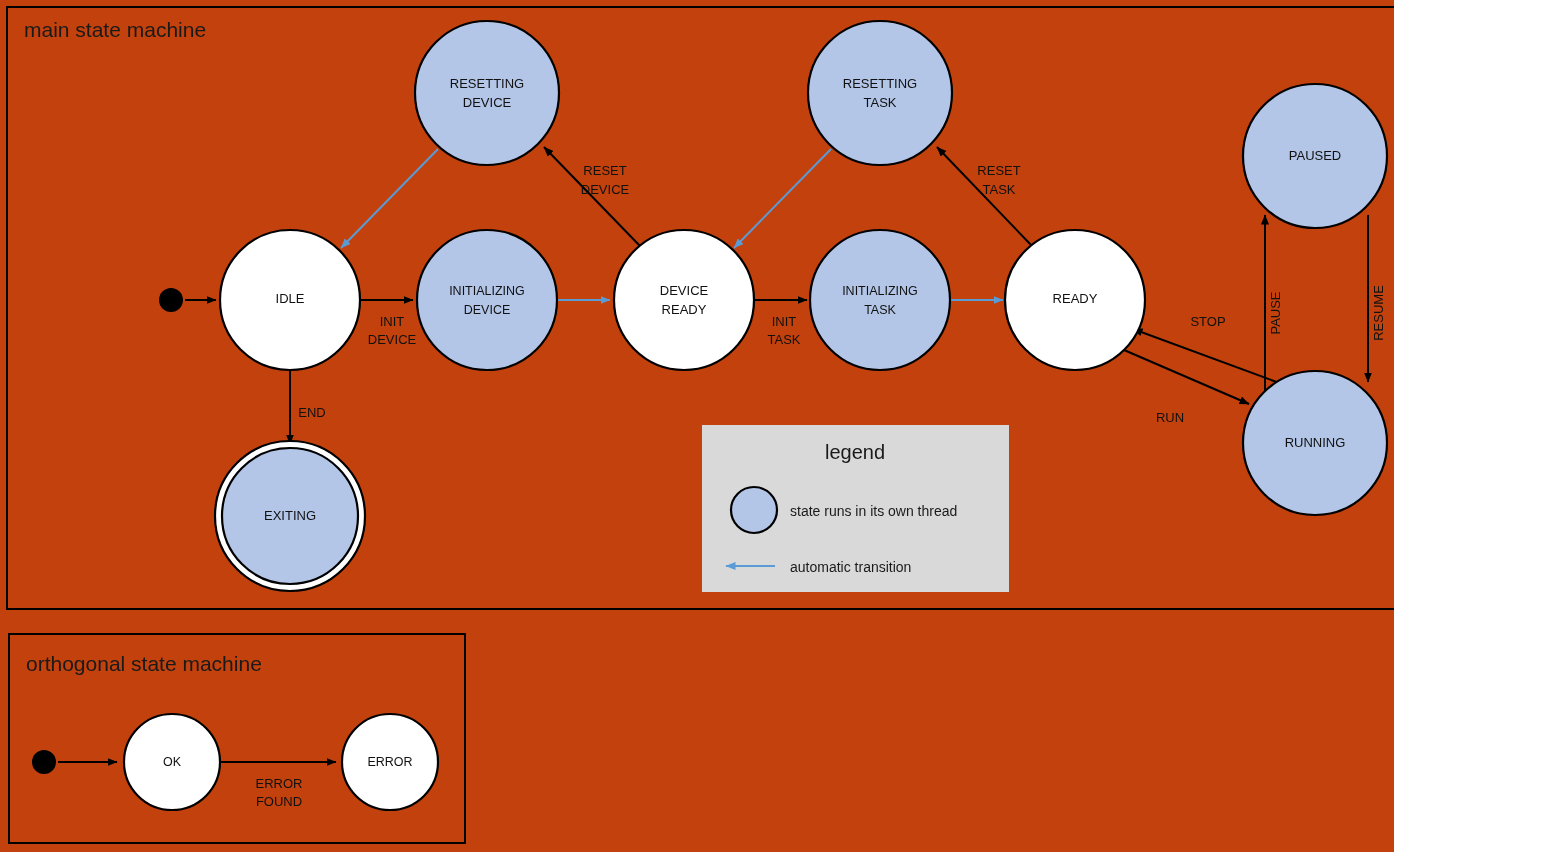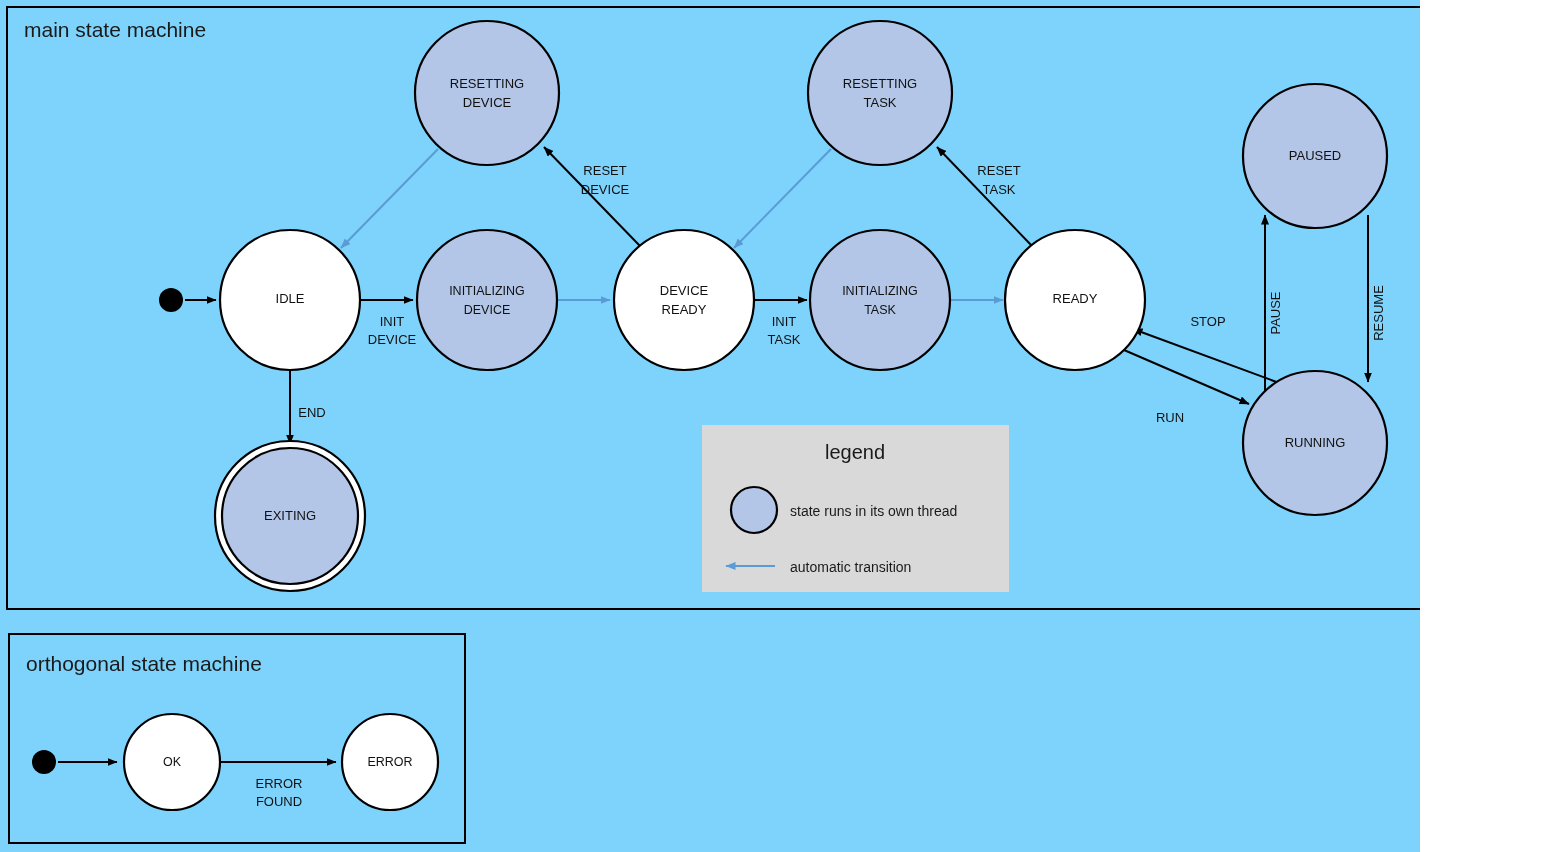--- a/index.html
+++ b/index.html
@@ -7,23 +7,22 @@
     padding: 0;
     background: #ffffff;
   }
   body {
     font-family: "Liberation Sans", sans-serif;
   }
   #canvas {
     position: relative;
     width: 1394px;
     height: 852px;
-    background: #7dd3fc;
+    background: #c2410c;
     overflow: hidden;
-    padding-left: 26px;
   }
   svg#diagram {
     position: absolute;
     left: 0;
     top: 0;
     width: 1555px;
     height: 852px;
   }
   .frame-rect {
     fill: none;

